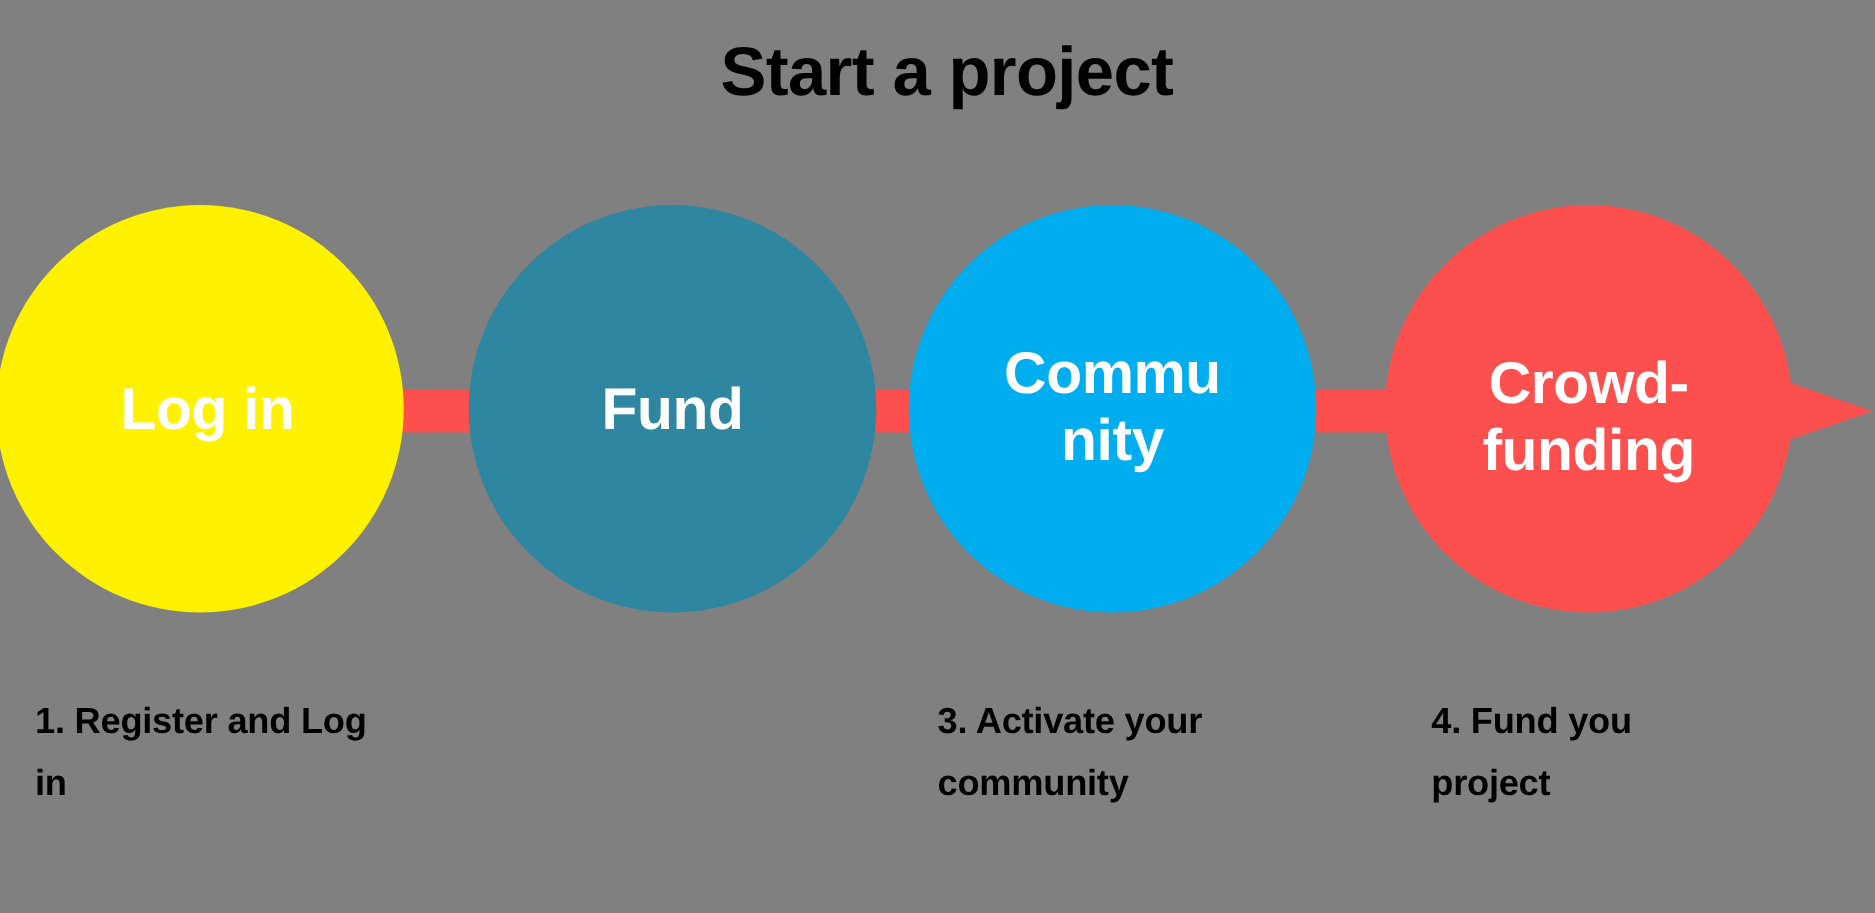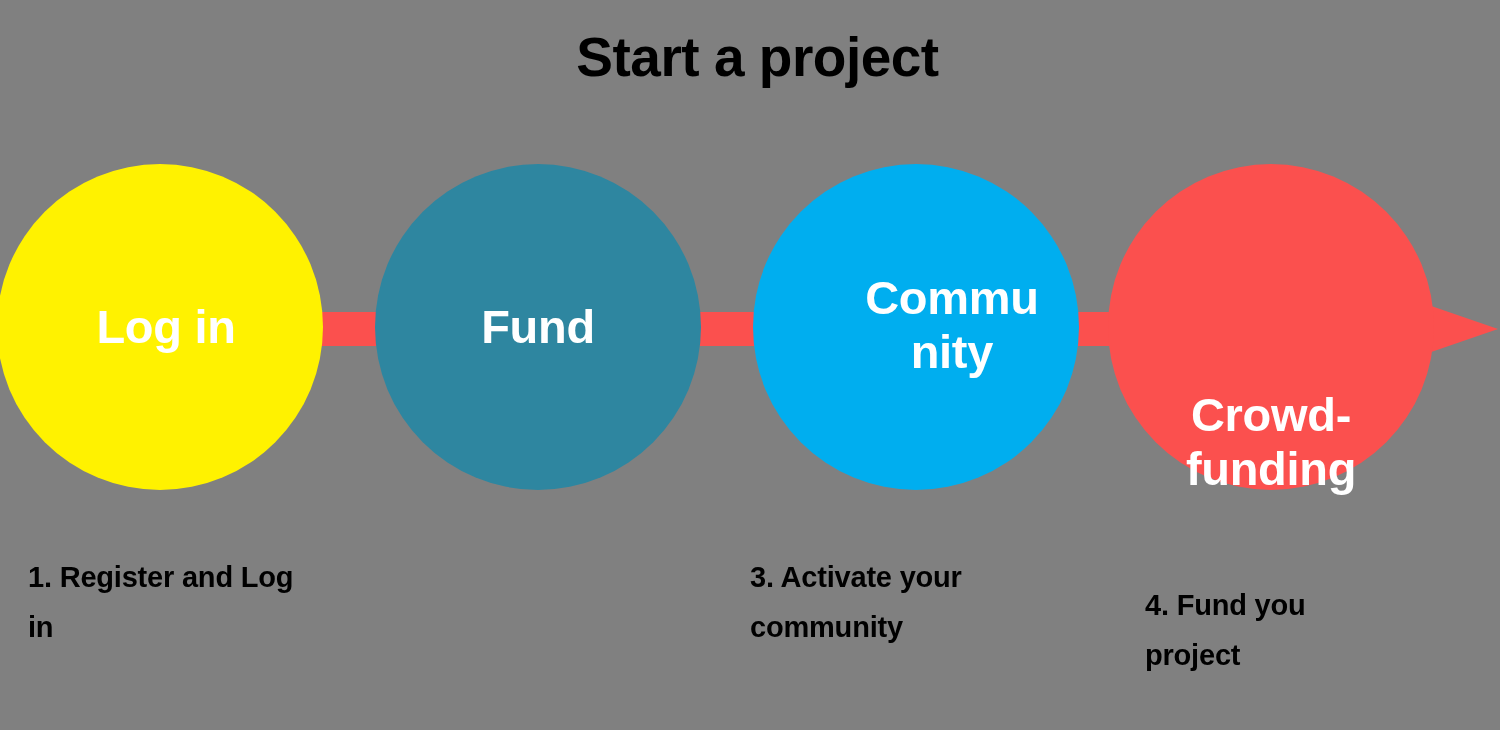--- a/index.html
+++ b/index.html
@@ -66,21 +66,21 @@
     justify-content: center;
     text-align: center;
     color: #FFFFFF;
     font-weight: bold;
     font-size: 47px;
     line-height: 1.15;
     letter-spacing: -0.3px;
   }
   #circle-1 { left: -3px;   top: 164px; background: #FFF200; }
   #circle-2 { left: 375px;  top: 164px; background: #2E86A0; }
-  #circle-3 { left: 753px;  top: 164px; background: #00AEEF; justify-content: flex-end; }
+  #circle-3 { left: 727px;  top: 164px; background: #00AEEF; }
   #circle-4 { left: 1108px; top: 164px; background: #FB504E; }
 
   .circle-label {
     display: block;
     width: 78%;
     pointer-events: none;
   }
   
   #circle-1 .circle-label { transform: translateX(6px); }
   #circle-3 .circle-label { transform: translateY(-2px); }
@@ -93,21 +93,21 @@
     text-align: left;
     font-size: 29px;
     font-weight: bold;
     color: #000000;
     line-height: 1.72;
     letter-spacing: -0.2px;
   }
   #caption-1 { left: 28px;   width: 270px; }
   #caption-2 { left: 415px;  width: 250px; }
   #caption-3 { left: 750px;  width: 250px; }
-  #caption-4 { left: 1145px; width: 255px; margin-top: 28px; }
+  #caption-4 { left: 1145px; width: 255px; }
 </style>
 </head>
 <body style="background: rgb(128, 128, 128);">
 
 <div id="stage" style="background: rgb(128, 128, 128);">
 
   <div id="title">Start a project</div>
 
   <div id="arrow-shaft" style="background: rgb(251, 80, 78);"></div>
   <div id="arrow-head" style="border-left-color: rgb(251, 80, 78);"></div>
@@ -117,21 +117,21 @@
   </div>
 
   <div class="circle" id="circle-2" style="background: rgb(46, 134, 160); color: rgb(255, 255, 255);">
     <span class="circle-label">Fund</span>
   </div>
 
   <div class="circle" id="circle-3" style="background: rgb(0, 174, 239); color: rgb(255, 255, 255);">
     <span class="circle-label">Commu nity</span>
   </div>
 
-  <div class="circle" id="circle-4" style="background: rgb(251, 80, 78); color: rgb(255, 255, 255); align-items: flex-end;">
+  <div class="circle" id="circle-4" style="background: rgb(251, 80, 78); color: rgb(255, 255, 255);">
     <span class="circle-label">Crowd- funding</span>
   </div>
 
   <div class="caption" id="caption-1">1. Register and Log in</div>
 
 
   <div class="caption" id="caption-3">3. Activate your community</div>
 
   <div class="caption" id="caption-4">4. Fund you project</div>
 

